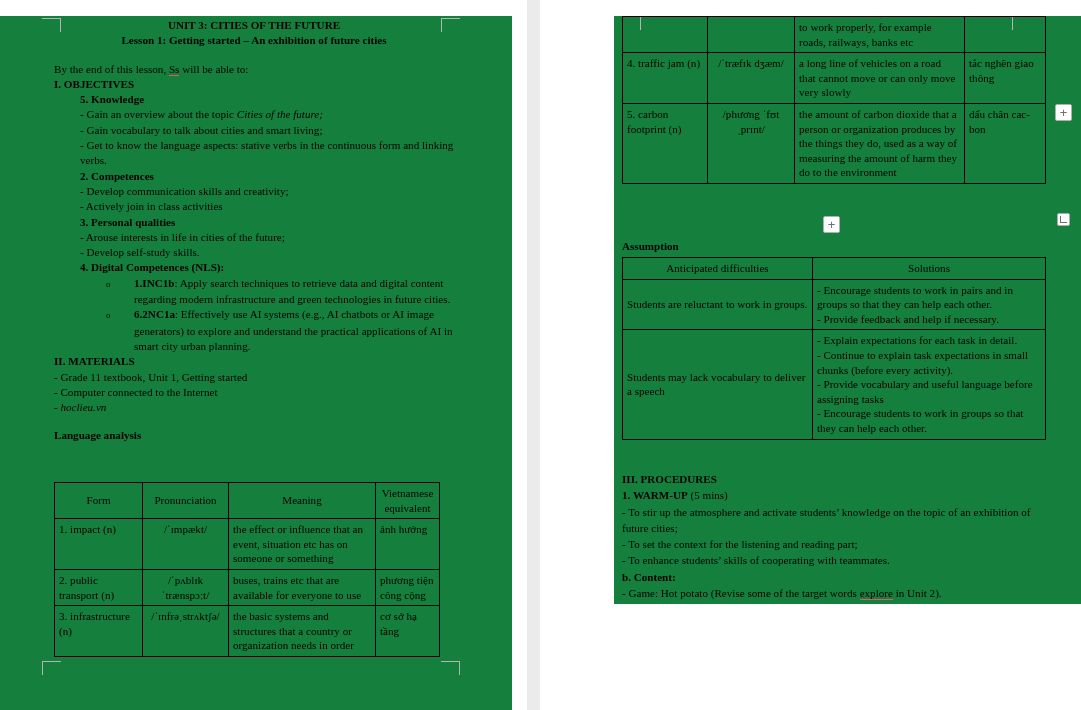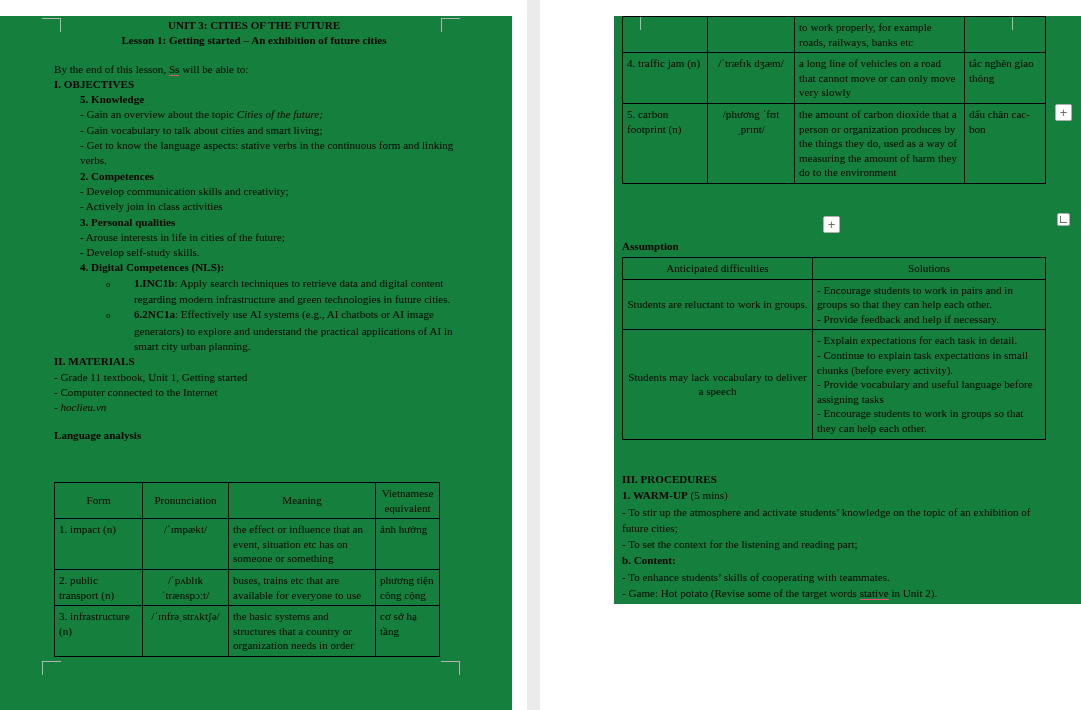--- a/index.html
+++ b/index.html
@@ -117,21 +117,21 @@
   #lang-table-wrap { left: 54px; top: 466px; }
   #lang-table { width: 385px; }
 
   
   #vocab-cont-wrap { left: 622px; top: 0px; }
   #vocab-cont { width: 423px; }
 
   
   #assumption-wrap { left: 622px; top: 240px; }
   #assumption-table { width: 424px; }
-  #assumption-table td.ad { text-align: center; vertical-align: middle; }
+  #assumption-table td.ad { vertical-align: middle; }
   #assumption-table td.sol { text-align: left; vertical-align: middle; }
 
   
   .tbl-btn {
     position: absolute;
     width: 17px;
     height: 17px;
     border: 1px solid #b0b0b0;
     border-radius: 2px;
     background: #ffffff;
@@ -339,21 +339,21 @@
           </tr>
         </tbody>
       </table>
     </div>
 
     <div class="body-col" style="left:8px; top:455px; width:420px; line-height:16.3px;">
       <p class="ln b">III. PROCEDURES</p>
       <p class="ln"><span class="b">1. WARM-UP</span><span> (5 mins)</span></p>
       <p class="ln">- To stir up the atmosphere and activate students’ knowledge on the topic of an exhibition of future cities;</p>
       <p class="ln">- To set the context for the listening and reading part;</p>
+      <p class="ln">- To enhance students’ skills of cooperating with teammates.</p>
       <p class="ln b">b. Content:</p>
-      <p class="ln">- To enhance students’ skills of cooperating with teammates.</p>
-      <p class="ln"><span>- Game: Hot potato (Revise some of the target words </span><span class="sp">stative</span><span> in Unit 2).</span></p>
+      <p class="ln"><span>- Game: Hot potato (Revise some of the target words </span><span class="sp">explore</span><span> in Unit 2).</span></p>
       <p class="ln b">c. Expected outcomes:</p>
       <p class="ln">- Students can revise some target words learnt in Unit 2.</p>
       <p class="ln b"><span>d. </span><span class="sp">Organisation</span></p>
     </div>
   </div>
 </div>
 
 </body></html>

